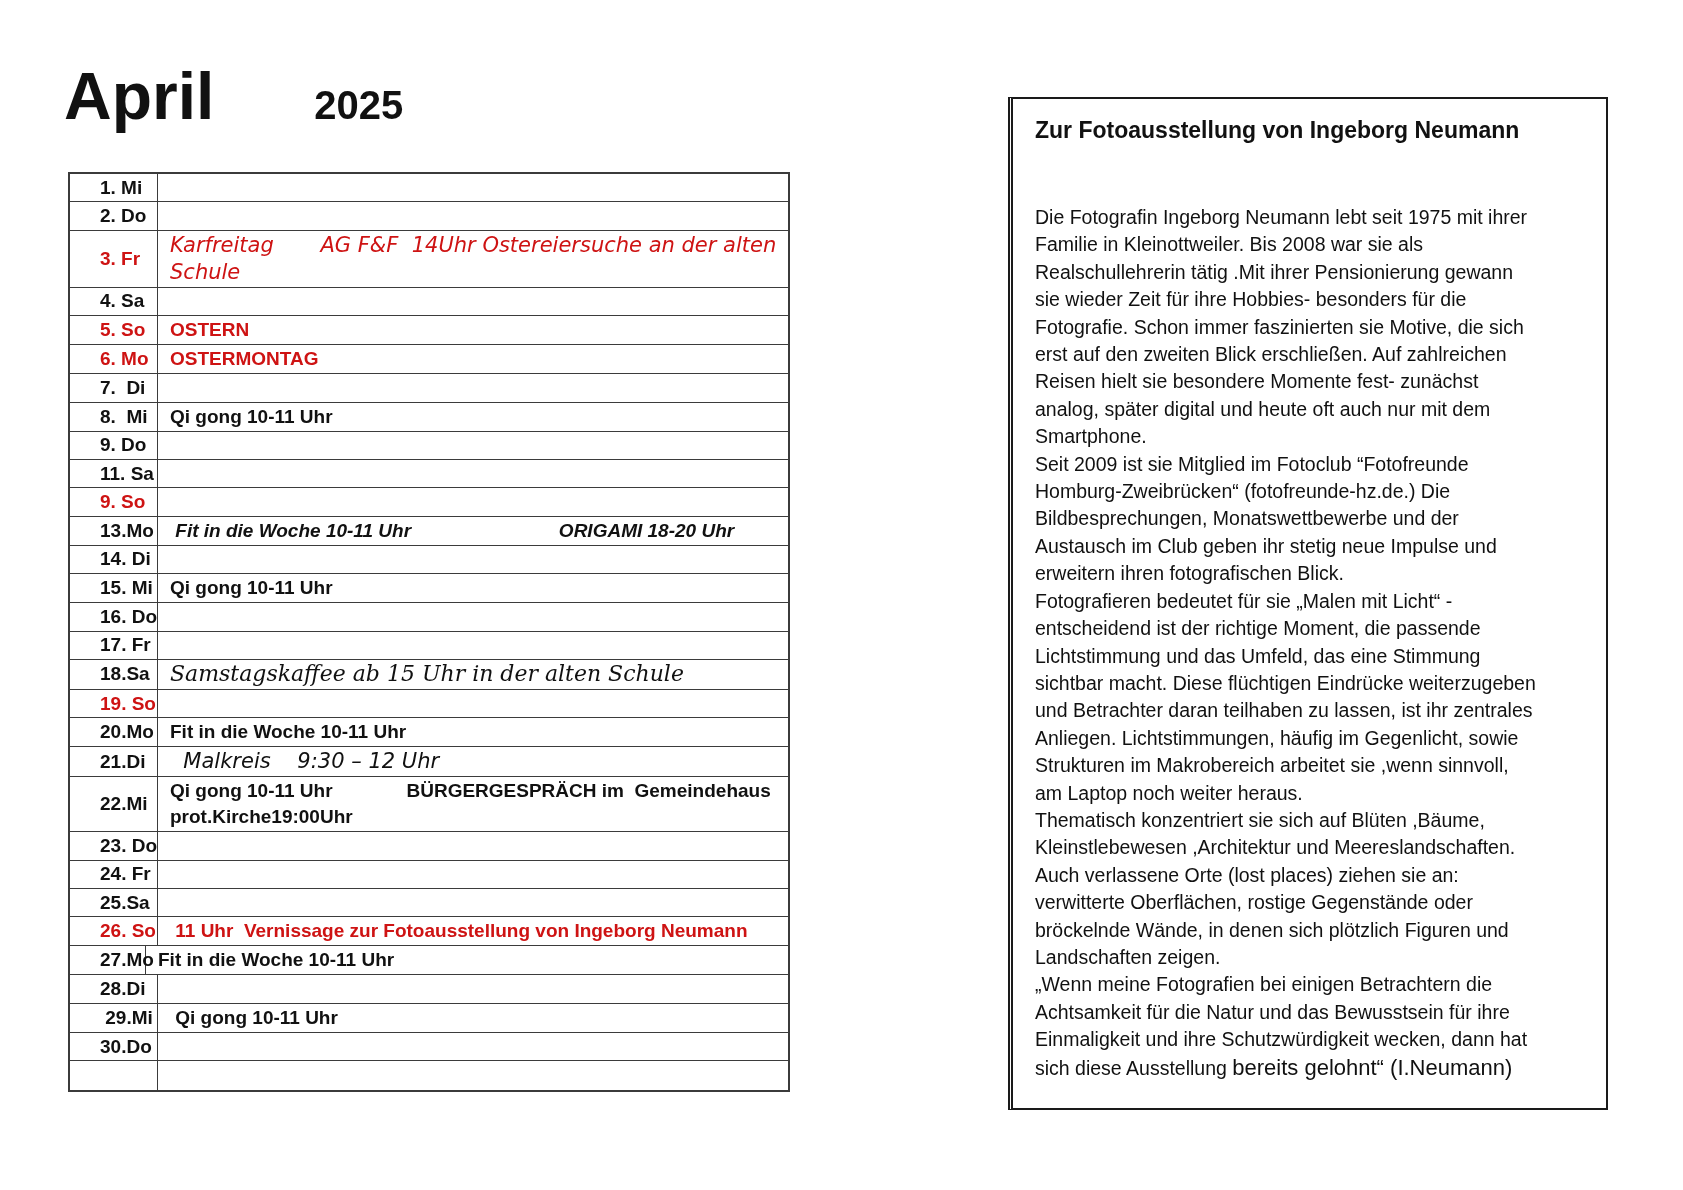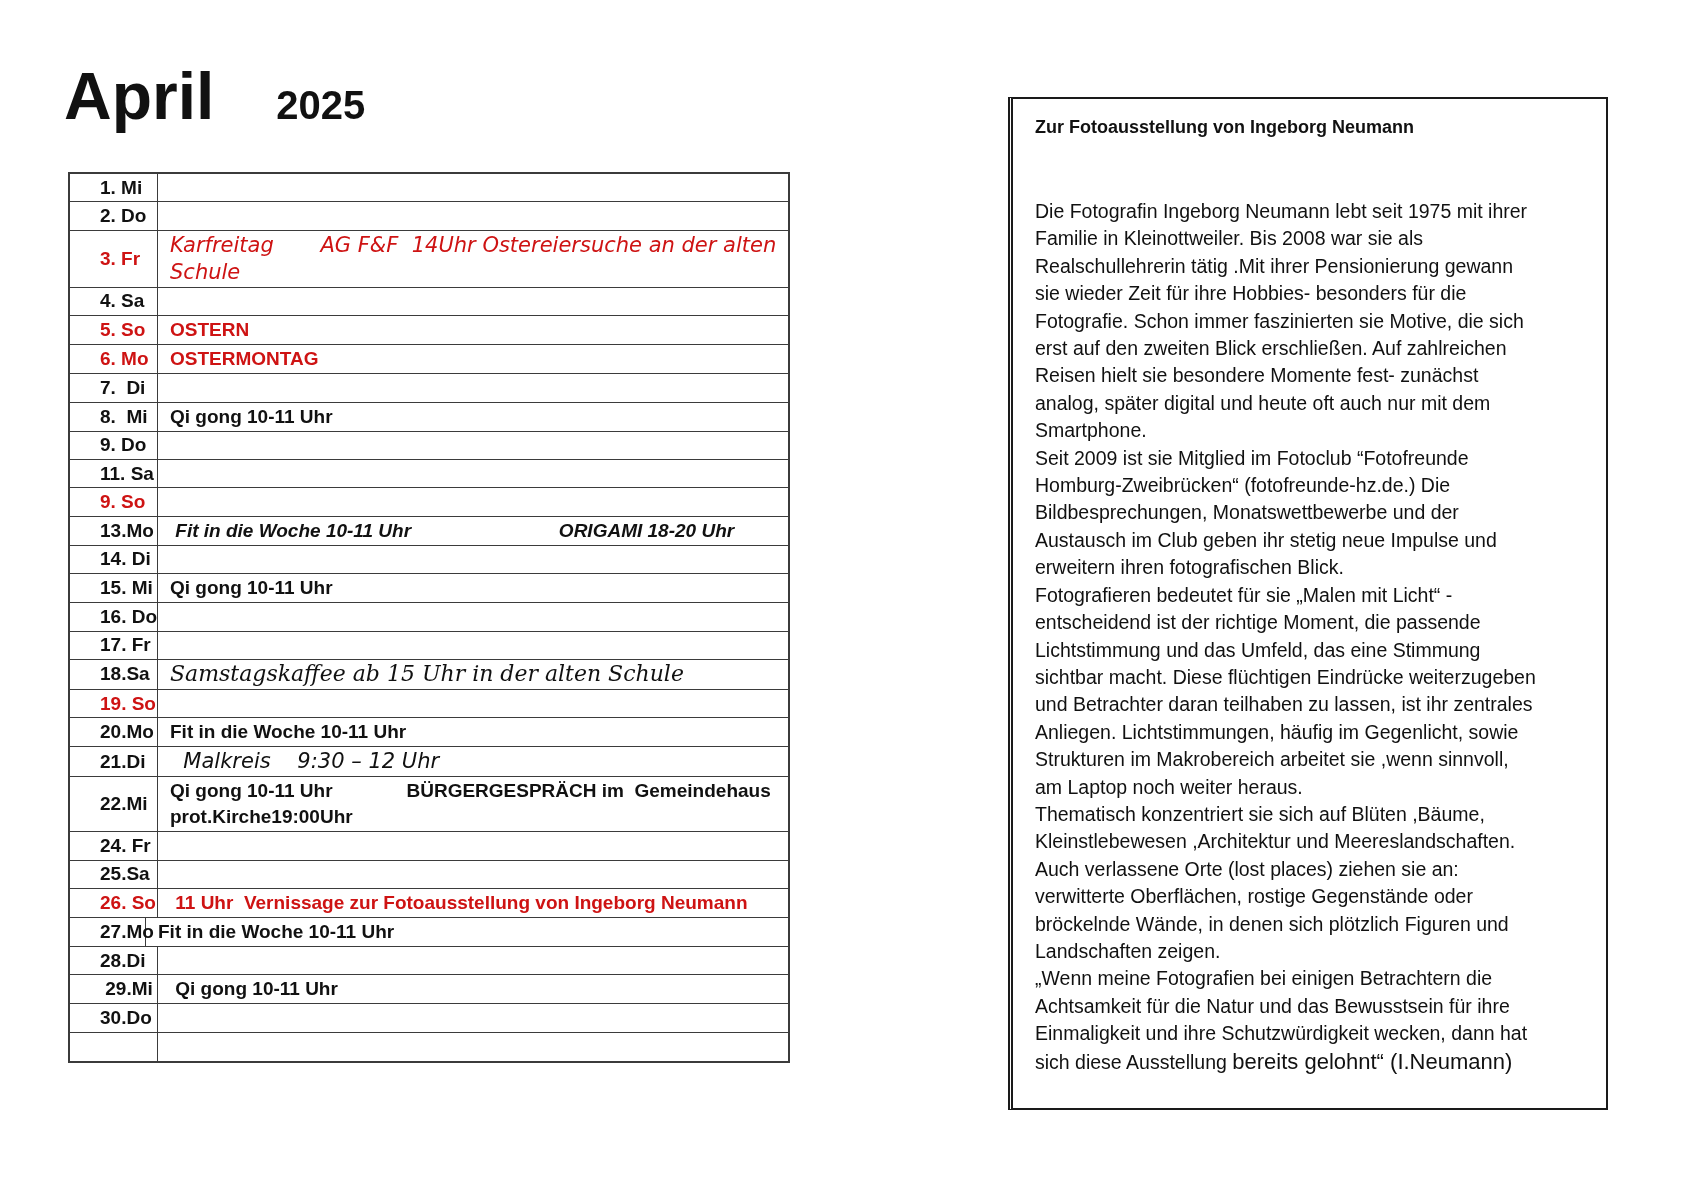--- a/index.html
+++ b/index.html
@@ -2,21 +2,21 @@
 <html style="--red: #ce1313;"><head>
 <meta charset="utf-8">
 <style>
   html,body{
     margin:0;padding:0;width:1683px;height:1190px;background:#ffffff;
     font-family:"Liberation Sans",sans-serif;color:#111;overflow:hidden;position:relative;
   }
   :root{ --red:#ce1313; }
 
   
-  .page-title{position:absolute;left:64px;top:58px;display:flex;align-items:baseline;gap:62px;}
+  .page-title{position:absolute;left:64px;top:58px;display:flex;align-items:baseline;gap:100px;}
   .month{font-weight:700;font-size:66px;letter-spacing:0;}
   .year{font-weight:700;font-size:40px;}
 
   
   .calendar{position:absolute;left:68px;top:172px;width:722px;border:2px solid #3b3b3b;box-sizing:border-box;background:#fff;}
   .cal-row{display:flex;border-bottom:1px solid #3b3b3b;min-height:28.4px;align-items:center;box-sizing:border-box;}
   .cal-row:last-child{border-bottom:none;}
   .day{
     flex:0 0 auto;width:88px;align-self:stretch;display:flex;align-items:center;
     border-right:1.5px solid #3b3b3b;padding-left:30px;box-sizing:border-box;
@@ -32,21 +32,21 @@
   .seg-script{font-family:"DejaVu Serif",serif;font-style:italic;font-size:22px;text-align:center;}
   .seg-hand{font-family:"DejaVu Sans",cursive;font-style:italic;font-size:21px;}
   .seg-hand-red{font-family:"DejaVu Sans",cursive;font-style:italic;font-size:21px;color:var(--red);}
 
   
   .panel{
     position:absolute;left:1008px;top:97px;width:600px;height:1013px;box-sizing:border-box;
     border:2px solid #1a1a1a;border-left:5px double #1a1a1a;
     padding:16px 68px 0 22px;background:#fff;
   }
-  .panel-title{font-size:18px;font-weight:700;margin:2px 0 60px 0;}
+  .panel-title{font-size:23px;font-weight:700;margin:2px 0 60px 0;}
   .body-p{margin:0;font-size:19.5px;line-height:27.4px;}
   .quote-emphasis{font-size:22px;}
 </style>
 </head>
 <body>
 
 <div class="page-title">
   <span class="month">April</span>
   <span class="year">2025</span>
 </div>
@@ -153,20 +153,24 @@
     <div class="day">21.Di</div>
     <div class="event"><span class="seg seg-hand">  Malkreis    9:30 – 12 Uhr</span></div>
   </div>
 
   <div class="cal-row">
     <div class="day">22.Mi</div>
     <div class="event"><span class="seg seg-bold">Qi gong 10-11 Uhr              BÜRGERGESPRÄCH im  Gemeindehaus
 prot.Kirche19:00Uhr</span></div>
   </div>
 
+  <div class="cal-row">
+    <div class="day">23. Do</div>
+    <div class="event"></div>
+  </div>
 
   <div class="cal-row">
     <div class="day">24. Fr</div>
     <div class="event"></div>
   </div>
 
   <div class="cal-row">
     <div class="day">25.Sa</div>
     <div class="event"></div>
   </div>

